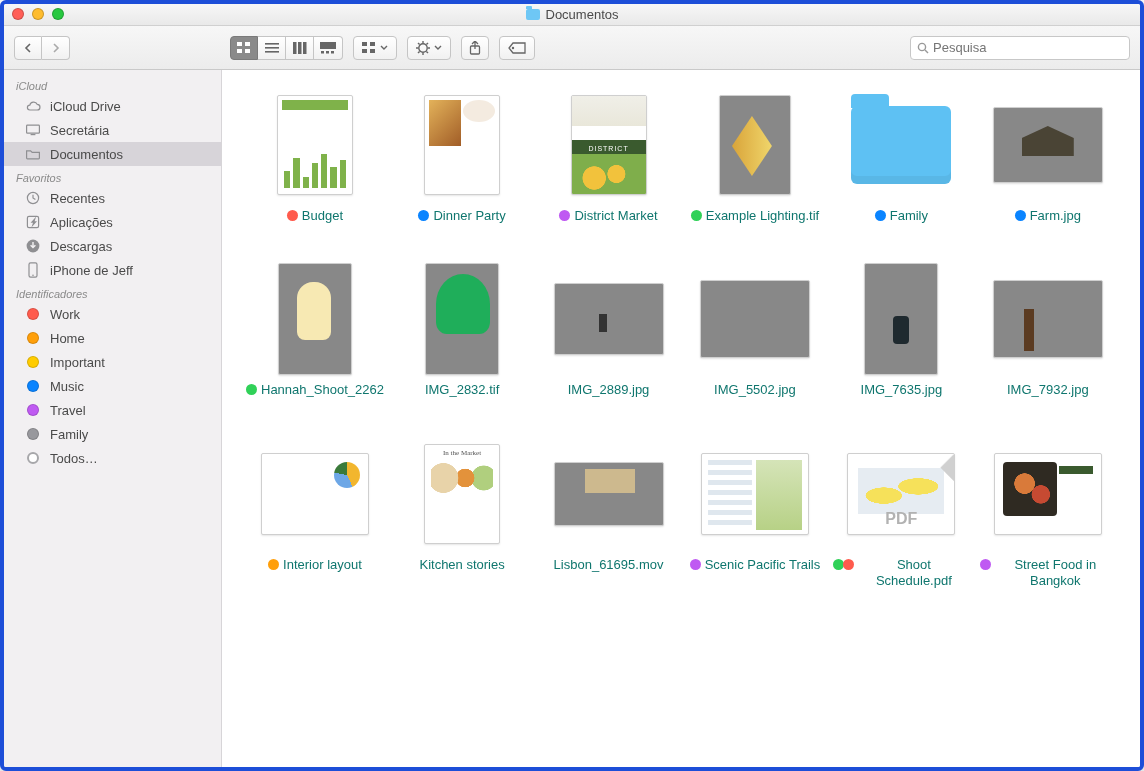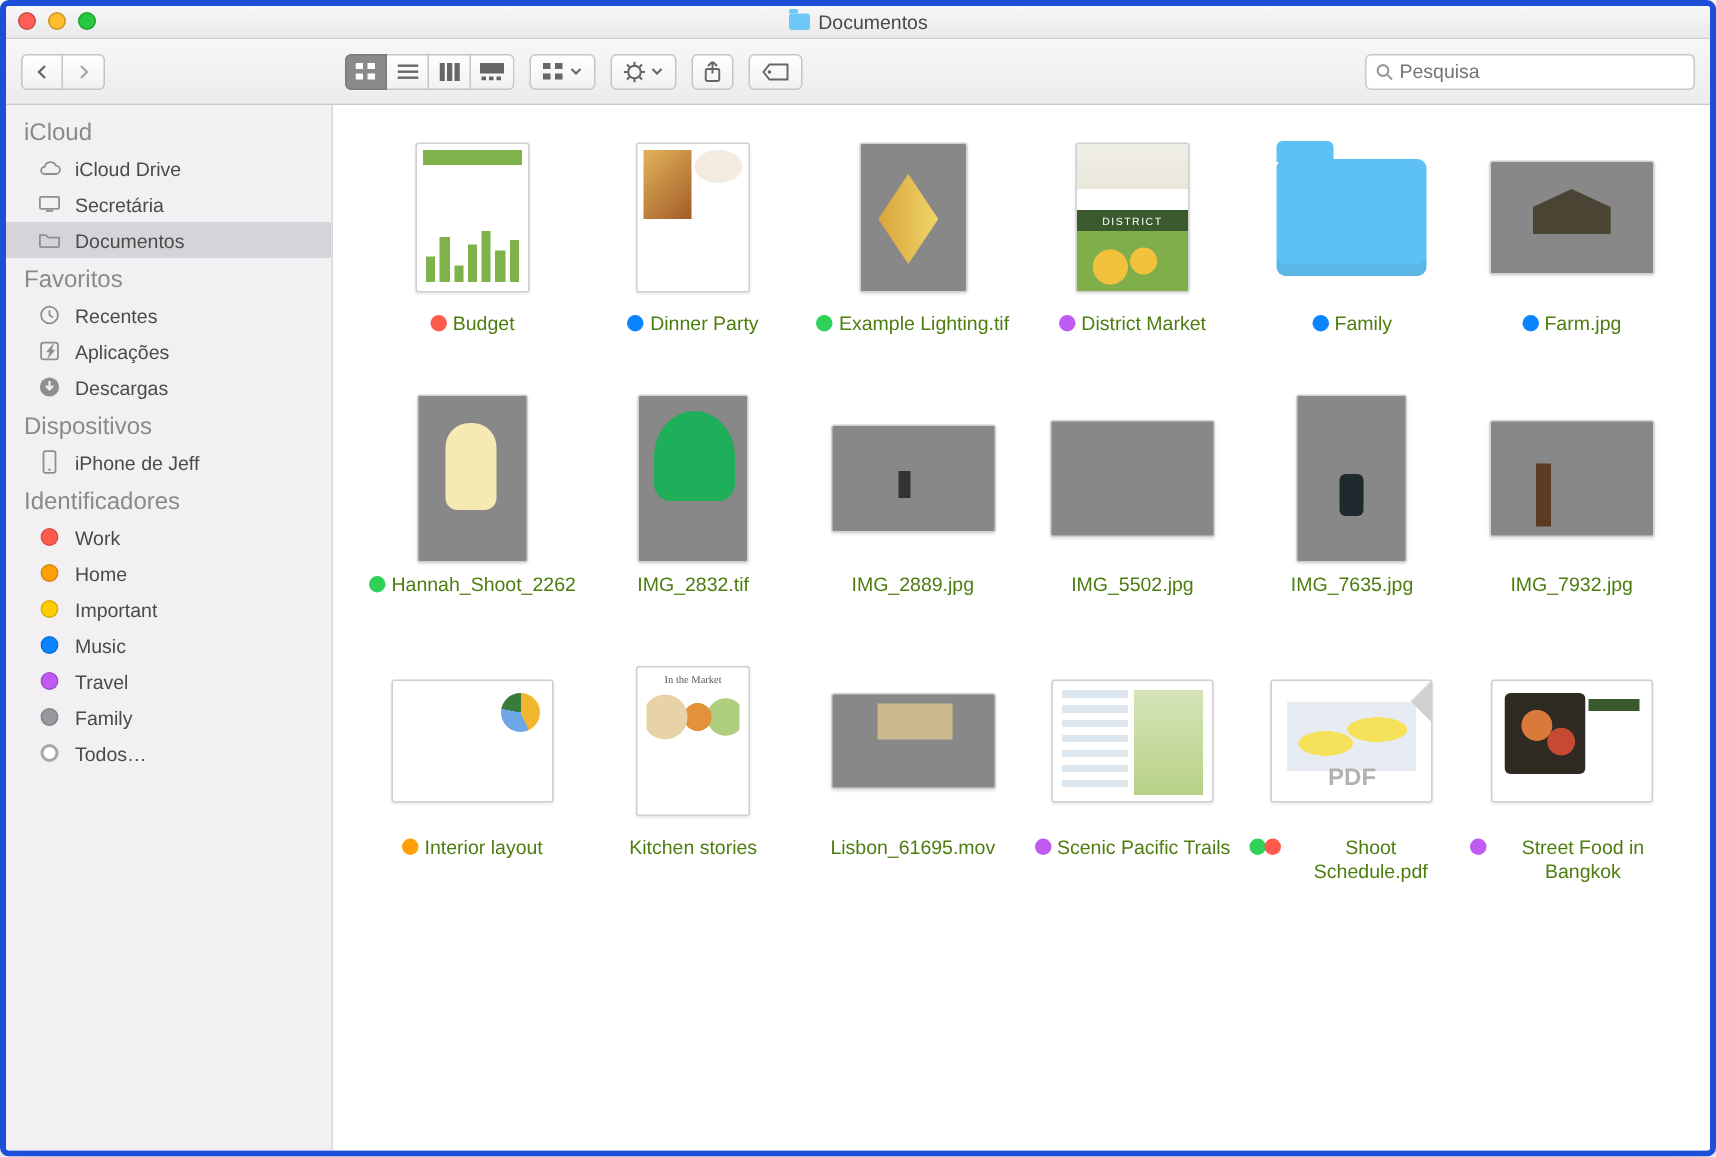--- a/index.html
+++ b/index.html
@@ -18,34 +18,34 @@
   .btn:first-child{border-radius:4px 0 0 4px}
   .btn:last-child{border-radius:0 4px 4px 0}
   .btn:only-child{border-radius:4px}
   .seg .btn + .btn{border-left:none}
   .btn.active{background:#8a8a8a;color:#fff;border-color:#7a7a7a}
   .spacer{flex:1}
   .search { width: 220px; height:24px; border:1px solid #c7c7c7; border-radius:4px; background:#fff; display:flex; align-items:center; padding:0 6px; color:#999; gap:4px;margin-left:36px;}
   .search input{border:none;outline:none;flex:1;font-size:13px;color:#555;background:transparent}
   .content { flex:1; display:flex; min-height:0; }
   .sidebar { width: 218px; background:#f2f0f2; border-right:1px solid #d7d5d8; overflow:auto; padding-top:4px;}
-  .sb-header { font-size:16px; color:#8a8a8a; padding: 6px 12px 2px; }
+  .sb-header { font-size:11px; color:#8a8a8a; padding: 6px 12px 2px; font-style: italic; }
   .sb-item { display:flex; align-items:center; gap:8px; padding: 4px 12px 4px 20px; color:#4a4a4a; cursor:default;}
   .sb-item.selected{background:#d7d4d9}
   .sb-icon{width:18px;height:16px;display:flex;align-items:center;justify-content:center;color:#8f8f92}
   .sb-icon svg{width:16px;height:16px;fill:#8f8f92}
   .tag-dot{width:12px;height:12px;border-radius:50%;border:0.5px solid rgba(0,0,0,0.15)}
   .tag-dot.all{background:#fff;border:2px solid #a7a7aa}
   .main { flex:1; overflow:auto; background:#fff;}
   .grid { display:grid; grid-template-columns: repeat(6, 1fr); gap: 40px 10px; padding: 20px 24px;}
   .file { display:flex; flex-direction:column; align-items:center; text-align:center;}
   .thumb { width:110px; height:110px; display:flex; align-items:center; justify-content:center;}
   .thumb .doc{width:76px;height:100px;border:1px solid #cfcfcf;background:#fff;border-radius:2px;box-shadow:0 1px 2px rgba(0,0,0,0.1);position:relative;overflow:hidden}
   .thumb .img{border:1px solid #cfcfcf;background:#888;border-radius:2px;box-shadow:0 1px 2px rgba(0,0,0,0.12)}
-  .label { margin-top:8px; font-size:13px; color:#4d7c0f; display:flex; align-items:flex-start; justify-content:center; gap:4px; max-width:140px; line-height:1.25;}
+  .label { margin-top:8px; font-size:13px; color:#0f766e; display:flex; align-items:flex-start; justify-content:center; gap:4px; max-width:140px; line-height:1.25;}
   .label .name{display:inline}
   .dot{width:11px;height:11px;border-radius:50%;flex-shrink:0;margin-top:2px}
   
   .doc-budget{background:linear-gradient(#fff 0 18%,#f7f7f7 18% 100%)}
   .doc-budget:before{content:"";position:absolute;top:4px;left:4px;right:4px;height:10px;background:#7fb24a}
   .doc-budget .bars{position:absolute;bottom:6px;left:6px;right:6px;height:56px;display:flex;align-items:flex-end;gap:3px}
   .doc-budget .bars span{flex:1;background:#7fb24a}
   .doc-dinner{background:#fff}
   .doc-dinner:before{content:"";position:absolute;top:4px;left:4px;width:32px;height:46px;background:linear-gradient(135deg,#e3b25a,#a15d27)}
   .doc-dinner:after{content:"";position:absolute;top:4px;right:4px;width:32px;height:22px;background:#f4ebe0;border-radius:50%}
@@ -261,21 +261,20 @@
         </div>
         <div class="sb-item">
           <span class="sb-icon">
             <svg viewBox="0 0 20 20">
               <circle cx="10" cy="10" r="8" fill="#8f8f92"></circle>
               <path d="M10 5v7m-3-3l3 3 3-3" stroke="#f2f0f2" stroke-width="1.8" fill="none"></path>
             </svg>
           </span>
           <span>Descargas</span>
         </div>
-        <div class="sb-header">Dispositivos</div>
         <div class="sb-item">
           <span class="sb-icon">
             <svg viewBox="0 0 14 20">
               <rect x="2" y="1" width="10" height="18" rx="2" fill="none" stroke="#8f8f92" stroke-width="1.5"></rect>
               <circle cx="7" cy="16.5" r="1" fill="#8f8f92"></circle>
             </svg>
           </span>
           <span>iPhone de Jeff</span>
         </div>
         <div class="sb-header">Identificadores</div>
@@ -347,36 +346,36 @@
             <div class="thumb">
               <div class="doc doc-dinner"></div>
             </div>
             <div class="label">
               <span class="dot" style="background: rgb(10, 132, 255);"></span>
               <span class="name">Dinner Party</span>
             </div>
           </div>
           <div class="file">
             <div class="thumb">
-              <div class="img img-leaf" style="width: 72px; height: 100px;"></div>
-            </div>
-            <div class="label">
-              <span class="dot" style="background: rgb(48, 209, 88);"></span>
-              <span class="name">Example Lighting.tif</span>
-            </div>
-          </div>
-          <div class="file">
-            <div class="thumb">
               <div class="doc doc-district">
                 <div class="band">DISTRICT</div>
               </div>
             </div>
             <div class="label">
               <span class="dot" style="background: rgb(191, 90, 242);"></span>
               <span class="name">District Market</span>
+            </div>
+          </div>
+          <div class="file">
+            <div class="thumb">
+              <div class="img img-leaf" style="width: 72px; height: 100px;"></div>
+            </div>
+            <div class="label">
+              <span class="dot" style="background: rgb(48, 209, 88);"></span>
+              <span class="name">Example Lighting.tif</span>
             </div>
           </div>
           <div class="file">
             <div class="thumb">
               <div class="folder-lg"></div>
             </div>
             <div class="label">
               <span class="dot" style="background: rgb(10, 132, 255);"></span>
               <span class="name">Family</span>
             </div>

